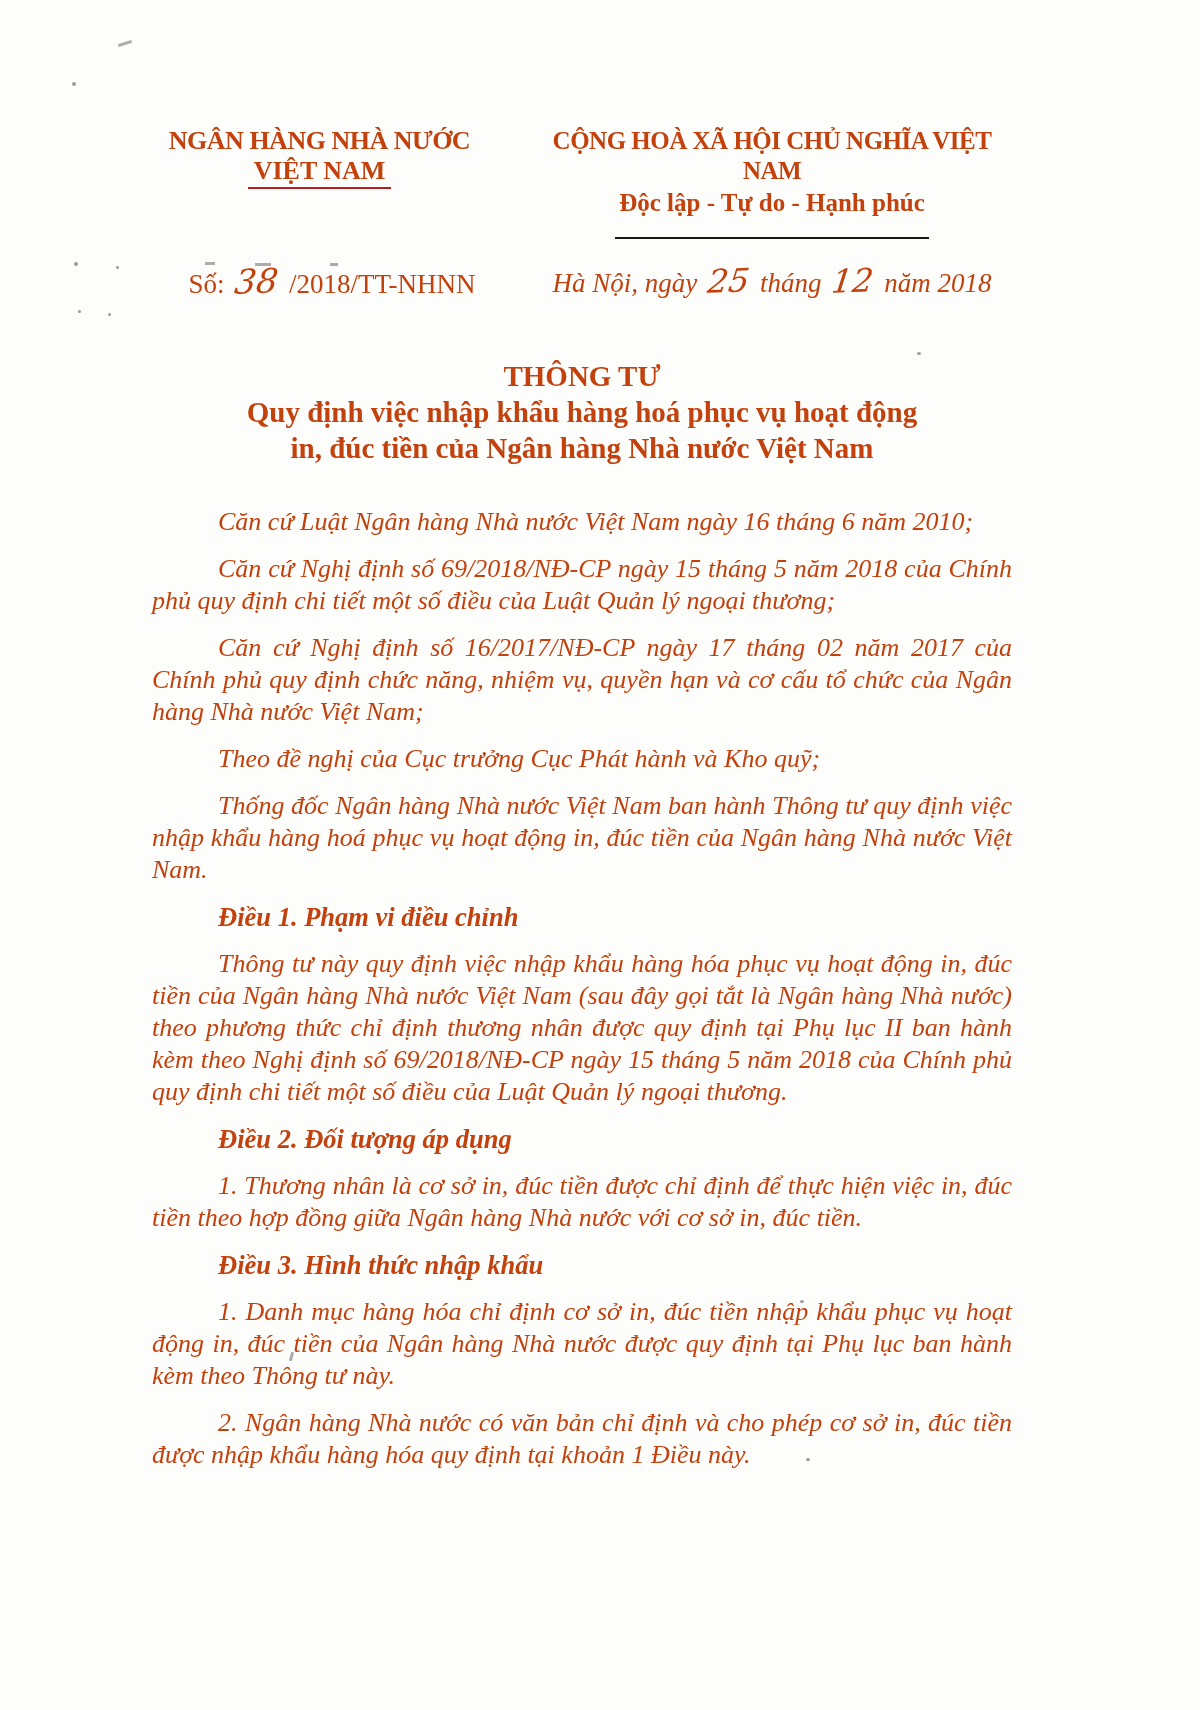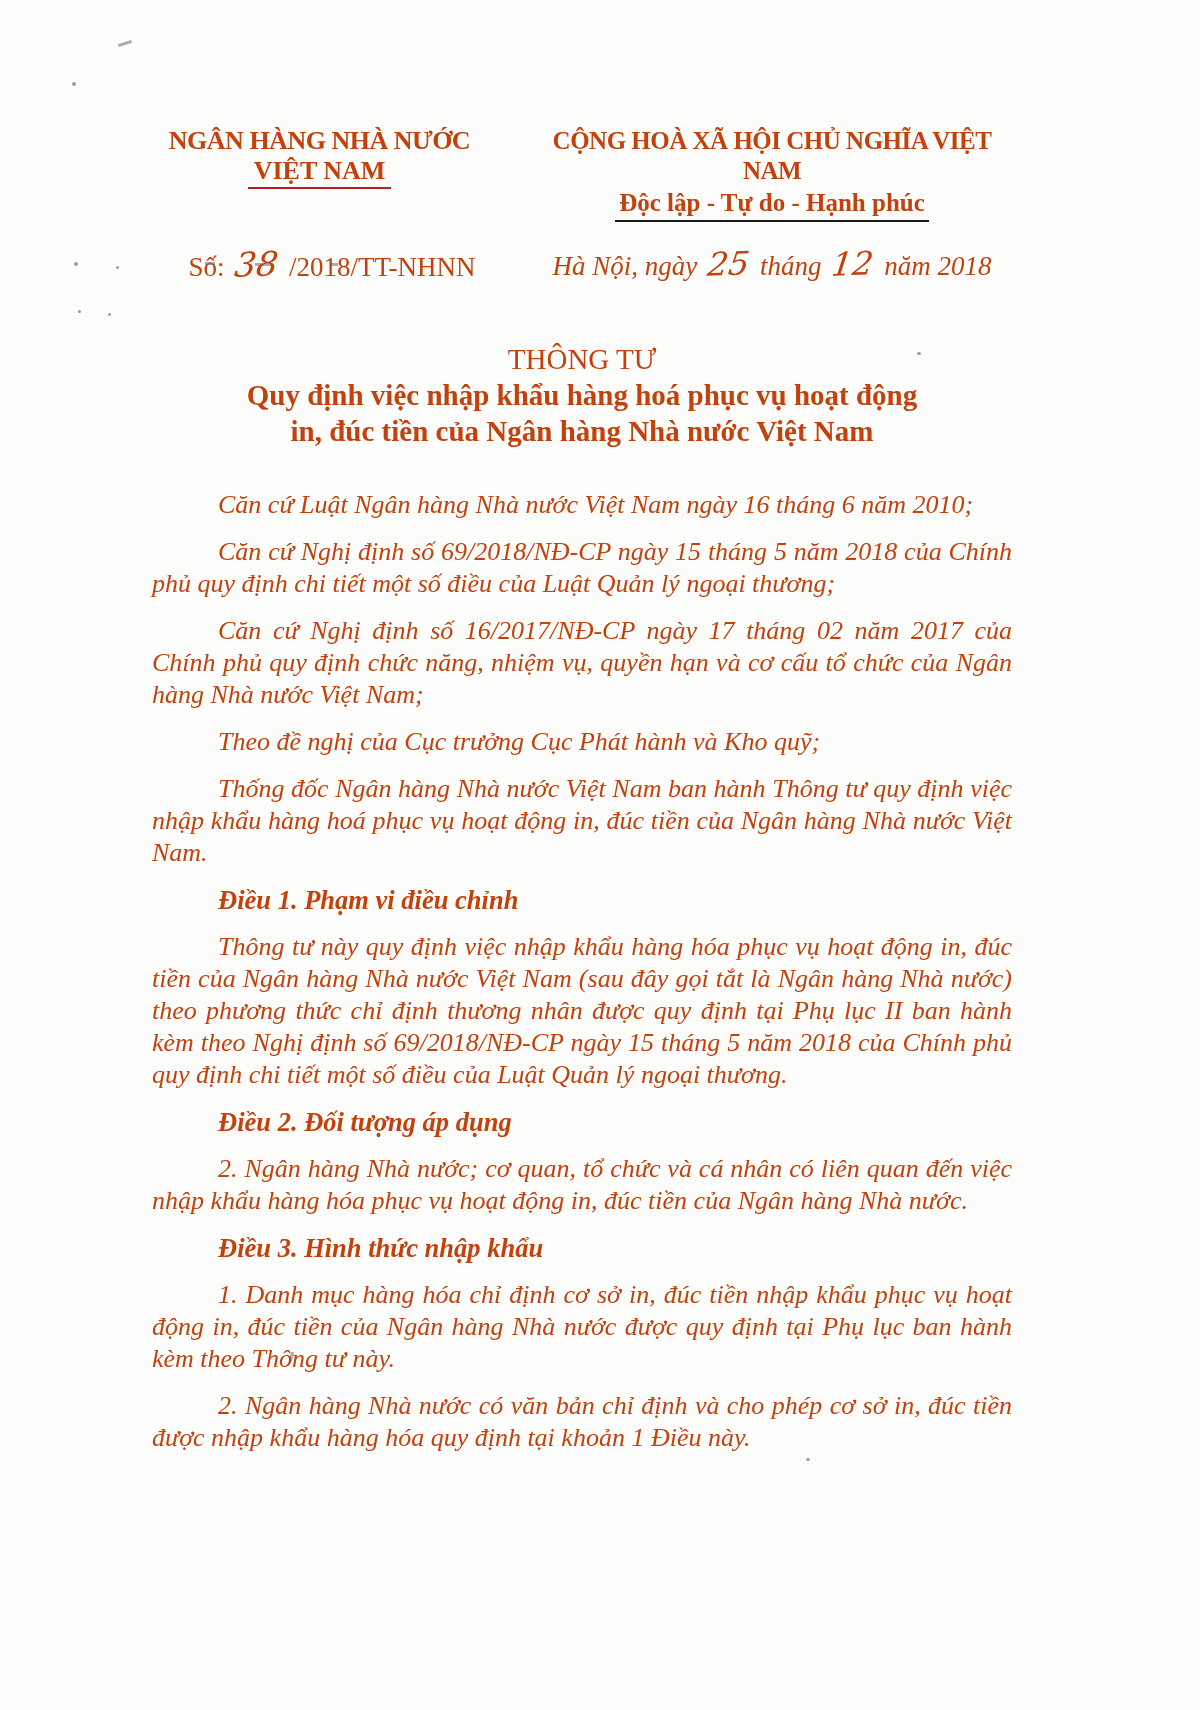--- a/index.html
+++ b/index.html
@@ -25,41 +25,41 @@
   }
   .org-line2 {
     font-weight: bold; font-size: 26px; line-height: 30px;
     display: inline-block; border-bottom: 2px solid #b91c1c; padding: 0 6px 1px;
   }
   .nat-line1 {
     font-weight: bold; font-size: 25px; line-height: 30px; letter-spacing: -0.5px; text-align: center;
   }
   .nat-line2 {
     font-weight: bold; font-size: 25px; line-height: 30px; margin-top: 2px;
-    display: inline-block; border-bottom: 2px solid #181818; padding: 0 4px 2px;
+    display: inline-block; border-bottom: 2px solid #181818; padding: 0 4px 19px;
   }
 
   
   .meta-row { display: flex; justify-content: space-between; margin-top: 26px; }
   .doc-number { width: 360px; text-align: center; font-size: 27px; line-height: 34px; white-space: nowrap; }
   .doc-date   { width: 480px; text-align: center; font-style: italic; font-size: 27px; line-height: 34px; white-space: nowrap; }
   .hand {
     display: inline-block;
     font-family: "DejaVu Serif", serif;
     font-style: italic;
     font-size: 1.2em;
     line-height: 1;
     transform: skewX(-9deg) rotate(-2deg);
     margin: 0 4px;
   }
   .doc-number .hand { font-size: 1.25em; }
 
   
   .title-block { margin-top: 58px; text-align: center; }
-  .title-kicker { font-weight: normal; font-size: 29px; line-height: 35px; }
+  .title-kicker { font-weight: bold; font-size: 29px; line-height: 35px; }
   .title-line   { font-weight: bold; font-size: 29px; line-height: 36px; }
 
   
   .body-block { margin-top: 40px; }
   .para {
     font-size: 26px; line-height: 32px;
     text-align: justify; text-indent: 66px;
     margin: 0 0 15px 0;
     font-style: italic;
   }
@@ -134,21 +134,21 @@
       <p class="para">Thống đốc Ngân hàng Nhà nước Việt Nam ban hành Thông tư quy định việc nhập khẩu hàng hoá phục vụ hoạt động in, đúc tiền của Ngân hàng Nhà nước Việt Nam.</p>
     </div>
 
     <div>
       <p class="article-heading">Điều 1. Phạm vi điều chỉnh</p>
       <p class="para">Thông tư này quy định việc nhập khẩu hàng hóa phục vụ hoạt động in, đúc tiền của Ngân hàng Nhà nước Việt Nam (sau đây gọi tắt là Ngân hàng Nhà nước) theo phương thức chỉ định thương nhân được quy định tại Phụ lục II ban hành kèm theo Nghị định số 69/2018/NĐ-CP ngày 15 tháng 5 năm 2018 của Chính phủ quy định chi tiết một số điều của Luật Quản lý ngoại thương.</p>
     </div>
 
     <div>
       <p class="article-heading">Điều 2. Đối tượng áp dụng</p>
-      <p class="para">2. Ngân hàng Nhà nước; cơ quan, tổ chức và cá nhân có liên quan đến việc nhập khẩu hàng hóa phục vụ hoạt động in, đúc tiền của Ngân hàng Nhà nước.</p>
+      <p class="para">1. Thương nhân là cơ sở in, đúc tiền được chỉ định để thực hiện việc in, đúc tiền theo hợp đồng giữa Ngân hàng Nhà nước với cơ sở in, đúc tiền.</p>
     </div>
 
     <div>
       <p class="article-heading">Điều 3. Hình thức nhập khẩu</p>
       <p class="para">1. Danh mục hàng hóa chỉ định cơ sở in, đúc tiền nhập khẩu phục vụ hoạt động in, đúc tiền của Ngân hàng Nhà nước được quy định tại Phụ lục ban hành kèm theo Thông tư này.</p>
       <p class="para">2. Ngân hàng Nhà nước có văn bản chỉ định và cho phép cơ sở in, đúc tiền được nhập khẩu hàng hóa quy định tại khoản 1 Điều này.</p>
     </div>
 
   </div>
 </div>

